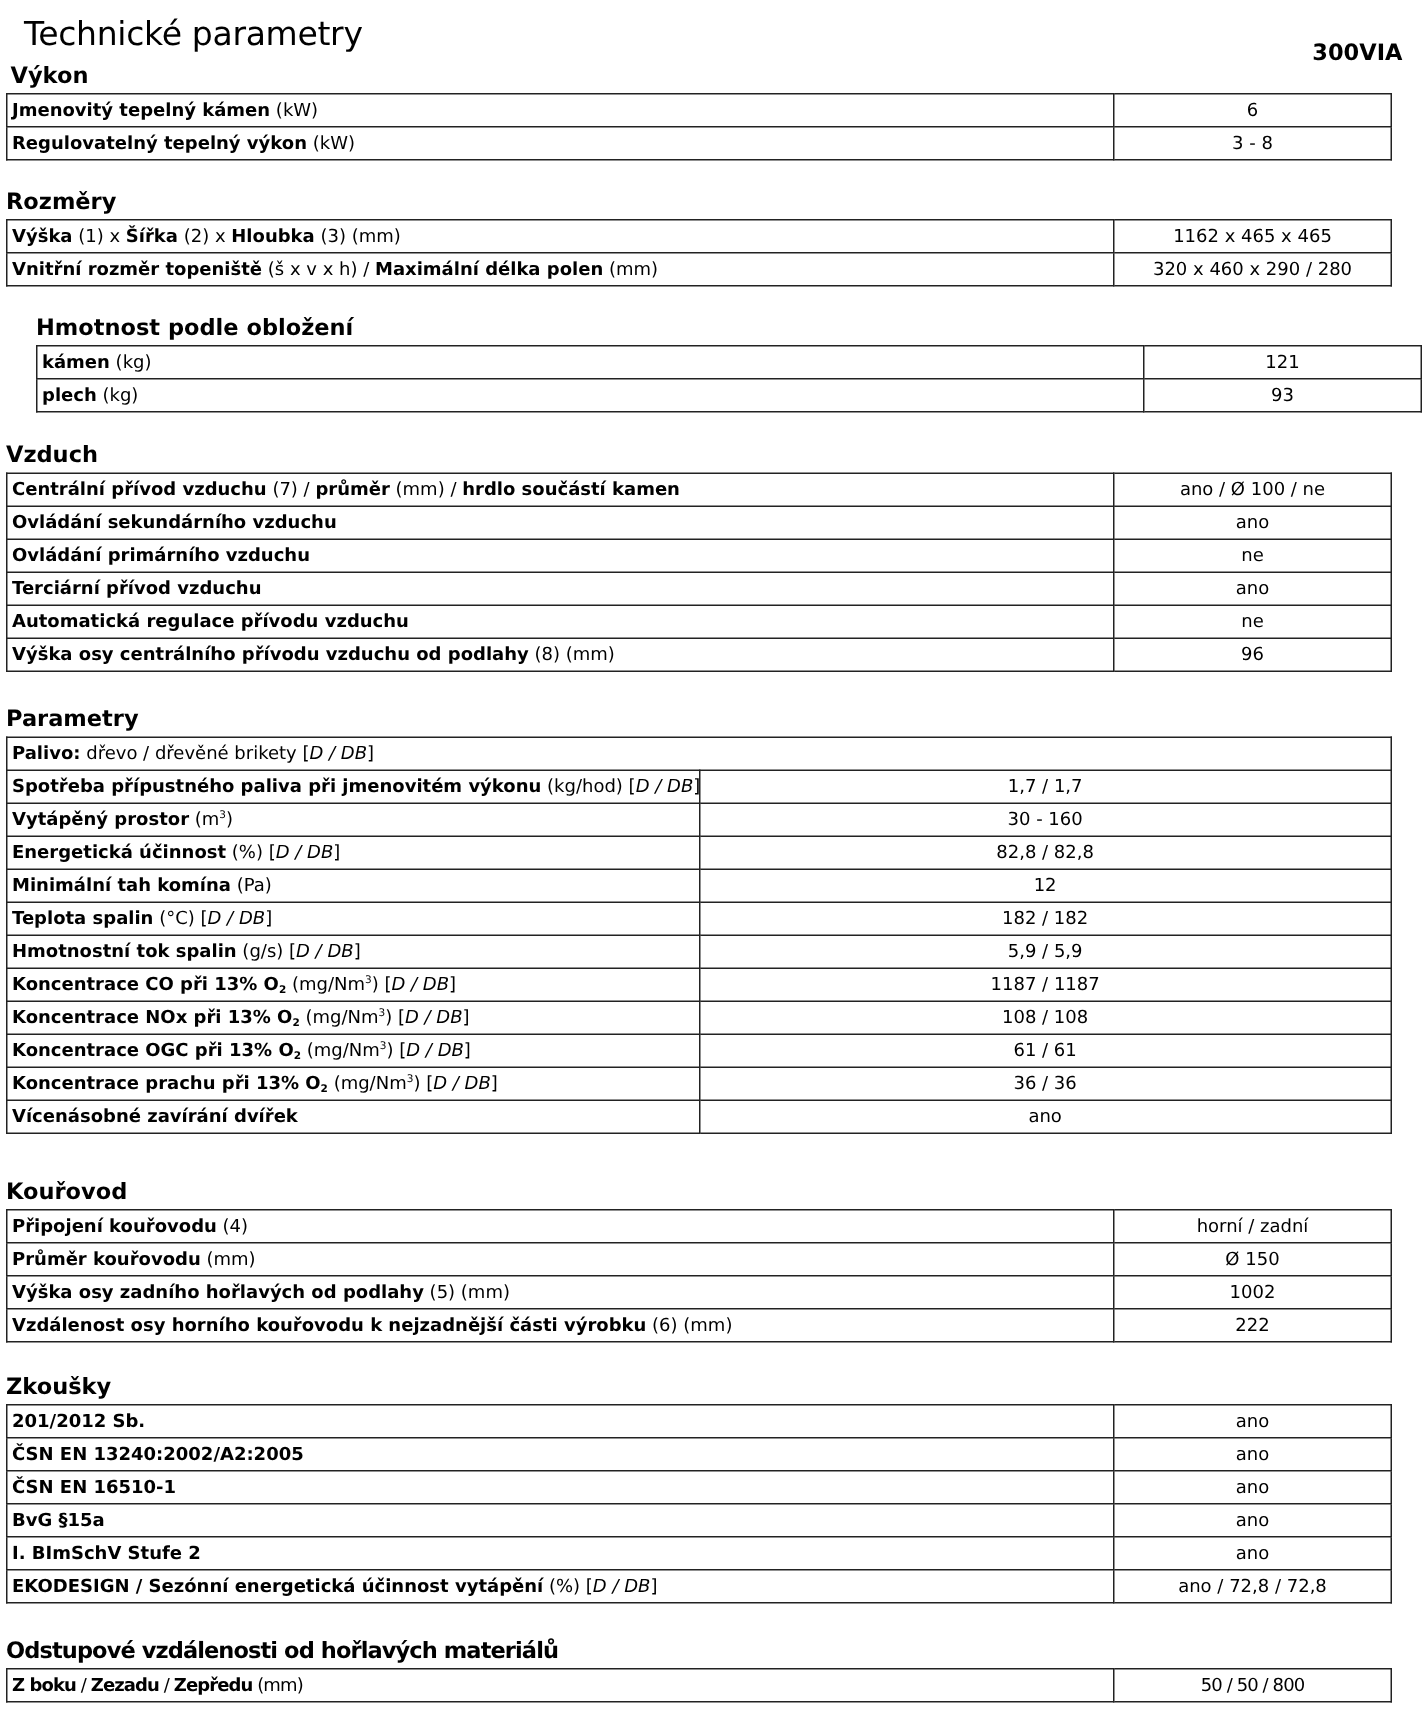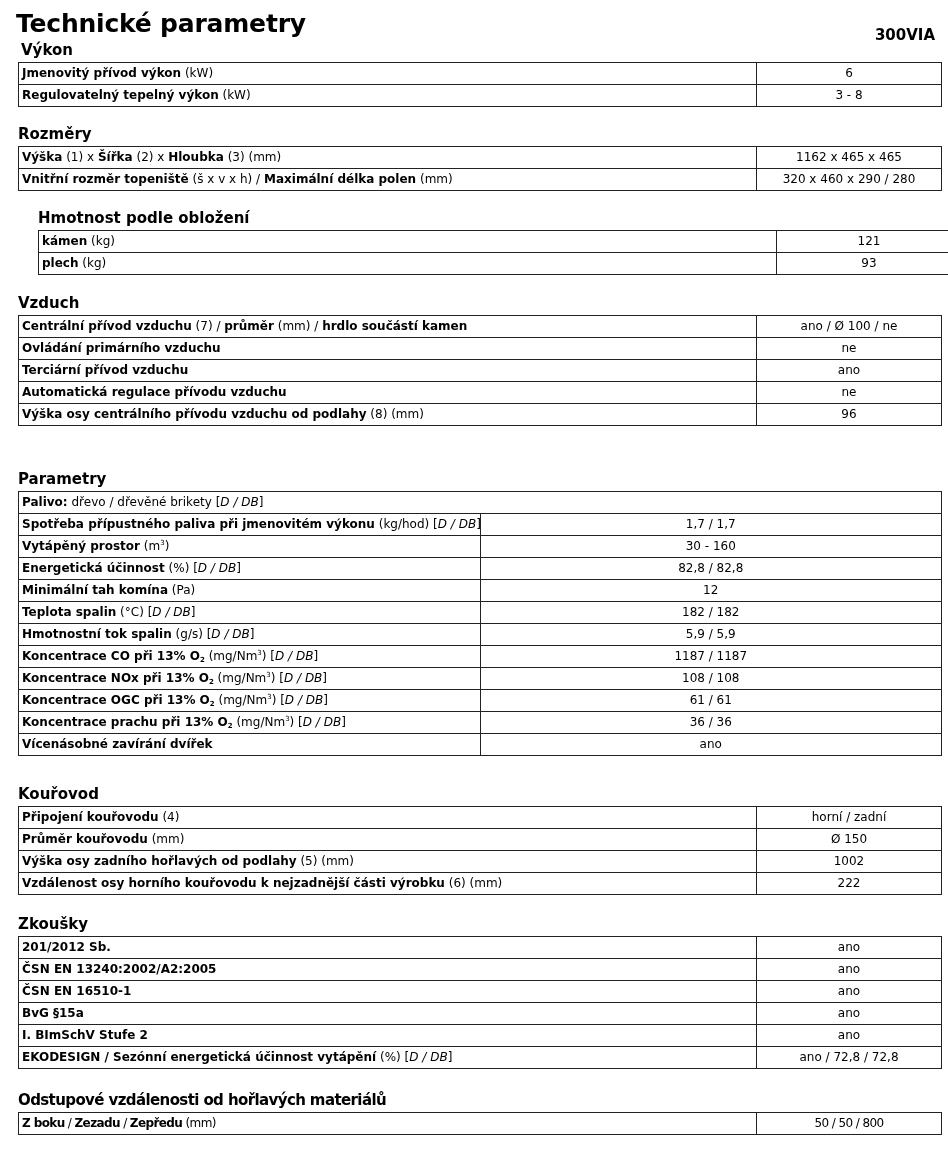--- a/index.html
+++ b/index.html
@@ -2,27 +2,27 @@
 <html><head>
 <meta charset="utf-8">
 <style>
   html, body { margin: 0; padding: 0; background: #ffffff; }
   body {
     width: 948px; height: 1154px; position: relative; overflow: hidden;
     font-family: "DejaVu Sans", sans-serif; color: #000;
   }
   .page-title {
     position: absolute; left: 16px; top: 8px;
-    font-size: 25px; font-weight: bold; line-height: 32px; letter-spacing: -0.2px;
+    font-size: 22px; font-weight: normal; line-height: 32px; letter-spacing: -0.2px;
   }
   .model {
     position: absolute; right: 13px; top: 25px;
     font-size: 15px; font-weight: bold; line-height: 20px;
   }
-  .section { position: absolute; left: 18px; width: 780px; }
+  .section { position: absolute; left: 4px; width: 780px; }
   .section h2 {
     margin: 0; font-size: 15px; font-weight: bold; line-height: 20px; height: 22px;
   }
   .section.first h2 { margin-left: 3px; }
   table {
     border-collapse: collapse; width: 924px; table-layout: fixed;
   }
   td {
     border: 1.5px solid #222; height: 21px; padding: 0 3px;
     font-size: 12px; line-height: 21px; white-space: nowrap; overflow: hidden;
@@ -40,21 +40,21 @@
 <body>
 
 <div class="page-title">Technické parametry</div>
 <div class="model">300VIA</div>
 
 <div class="section first" style="top:40px;">
   <h2>Výkon</h2>
   <table>
     <tbody>
         <tr>
-      <td class="label"><b>Jmenovitý přívod výkon</b><span> (kW)</span></td>
+      <td class="label"><b>Jmenovitý tepelný kámen</b><span> (kW)</span></td>
       <td class="value">6</td>
     </tr>
     <tr>
       <td class="label"><b>Regulovatelný tepelný výkon</b><span> (kW)</span></td>
       <td class="value">3 - 8</td>
     </tr>
   </tbody>
     </table>
 </div>
 
@@ -92,20 +92,24 @@
 
 <div class="section" style="top:293px;">
   <h2>Vzduch</h2>
   <table>
     <tbody>
         <tr>
       <td class="label"><b>Centrální přívod vzduchu</b><span> (7) / </span><b>průměr</b><span> (mm) / </span><b>hrdlo součástí kamen</b></td>
       <td class="value">ano / Ø 100 / ne</td>
     </tr>
     <tr>
+      <td class="label"><b>Ovládání sekundárního vzduchu</b></td>
+      <td class="value">ano</td>
+    </tr>
+    <tr>
       <td class="label"><b>Ovládání primárního vzduchu</b></td>
       <td class="value">ne</td>
     </tr>
     <tr>
       <td class="label"><b>Terciární přívod vzduchu</b></td>
       <td class="value">ano</td>
     </tr>
     <tr>
       <td class="label"><b>Automatická regulace přívodu vzduchu</b></td>
       <td class="value">ne</td>

